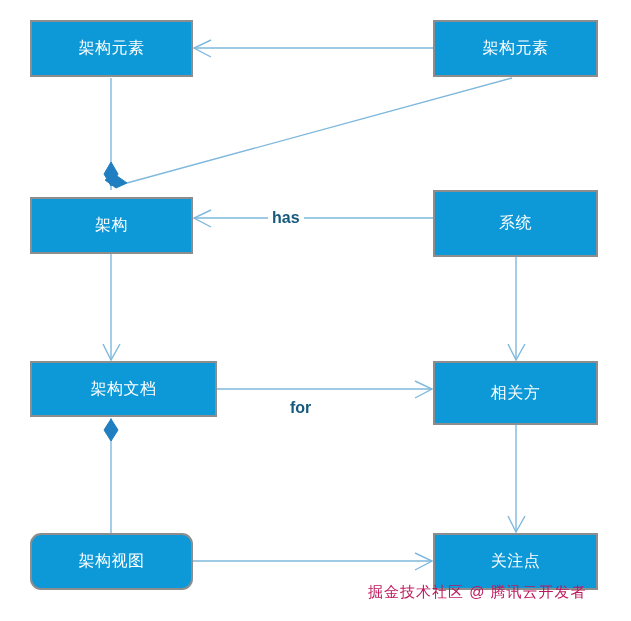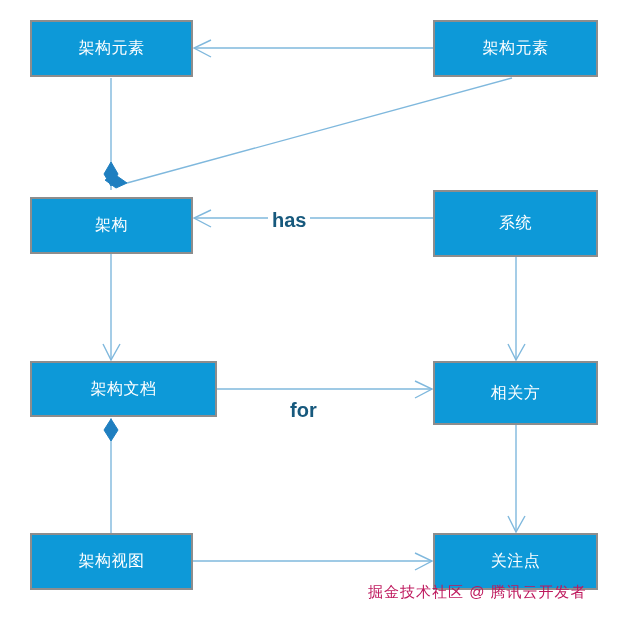--- a/index.html
+++ b/index.html
@@ -38,21 +38,21 @@
     z-index: 3;
   }
   .node-label {
     display: block;
     line-height: 1;
     padding-bottom: 1px;
   }
   .edge-label {
     position: absolute;
     color: #17597d;
-    font-size: 20px;
+    font-size: 16px;
     font-weight: bold;
     background: #ffffff;
     padding: 0 4px;
     line-height: 1;
     z-index: 4;
     white-space: nowrap;
   }
   .watermark {
     position: absolute;
     color: #be185d;
@@ -137,21 +137,21 @@
   </div>
 
   <div class="node" style="left:30px; top:361px; width:187px; height:56px;">
     <span class="node-label">架构文档</span>
   </div>
 
   <div class="node" style="left:433px; top:361px; width:165px; height:64px;">
     <span class="node-label">相关方</span>
   </div>
 
-  <div class="node" style="left:30px; top:533px; width:163px; height:57px;">
+  <div class="node" style="left:30px; top:533px; width:163px; height:57px;border-radius:11px;">
     <span class="node-label">架构视图</span>
   </div>
 
   <div class="node" style="left:433px; top:533px; width:165px; height:57px;">
     <span class="node-label">关注点</span>
   </div>
 
   <div class="edge-label" style="left:268px; top:210px;">has</div>
 
   <div class="edge-label" style="left:286px; top:381px;margin-top:19px;">for</div>

